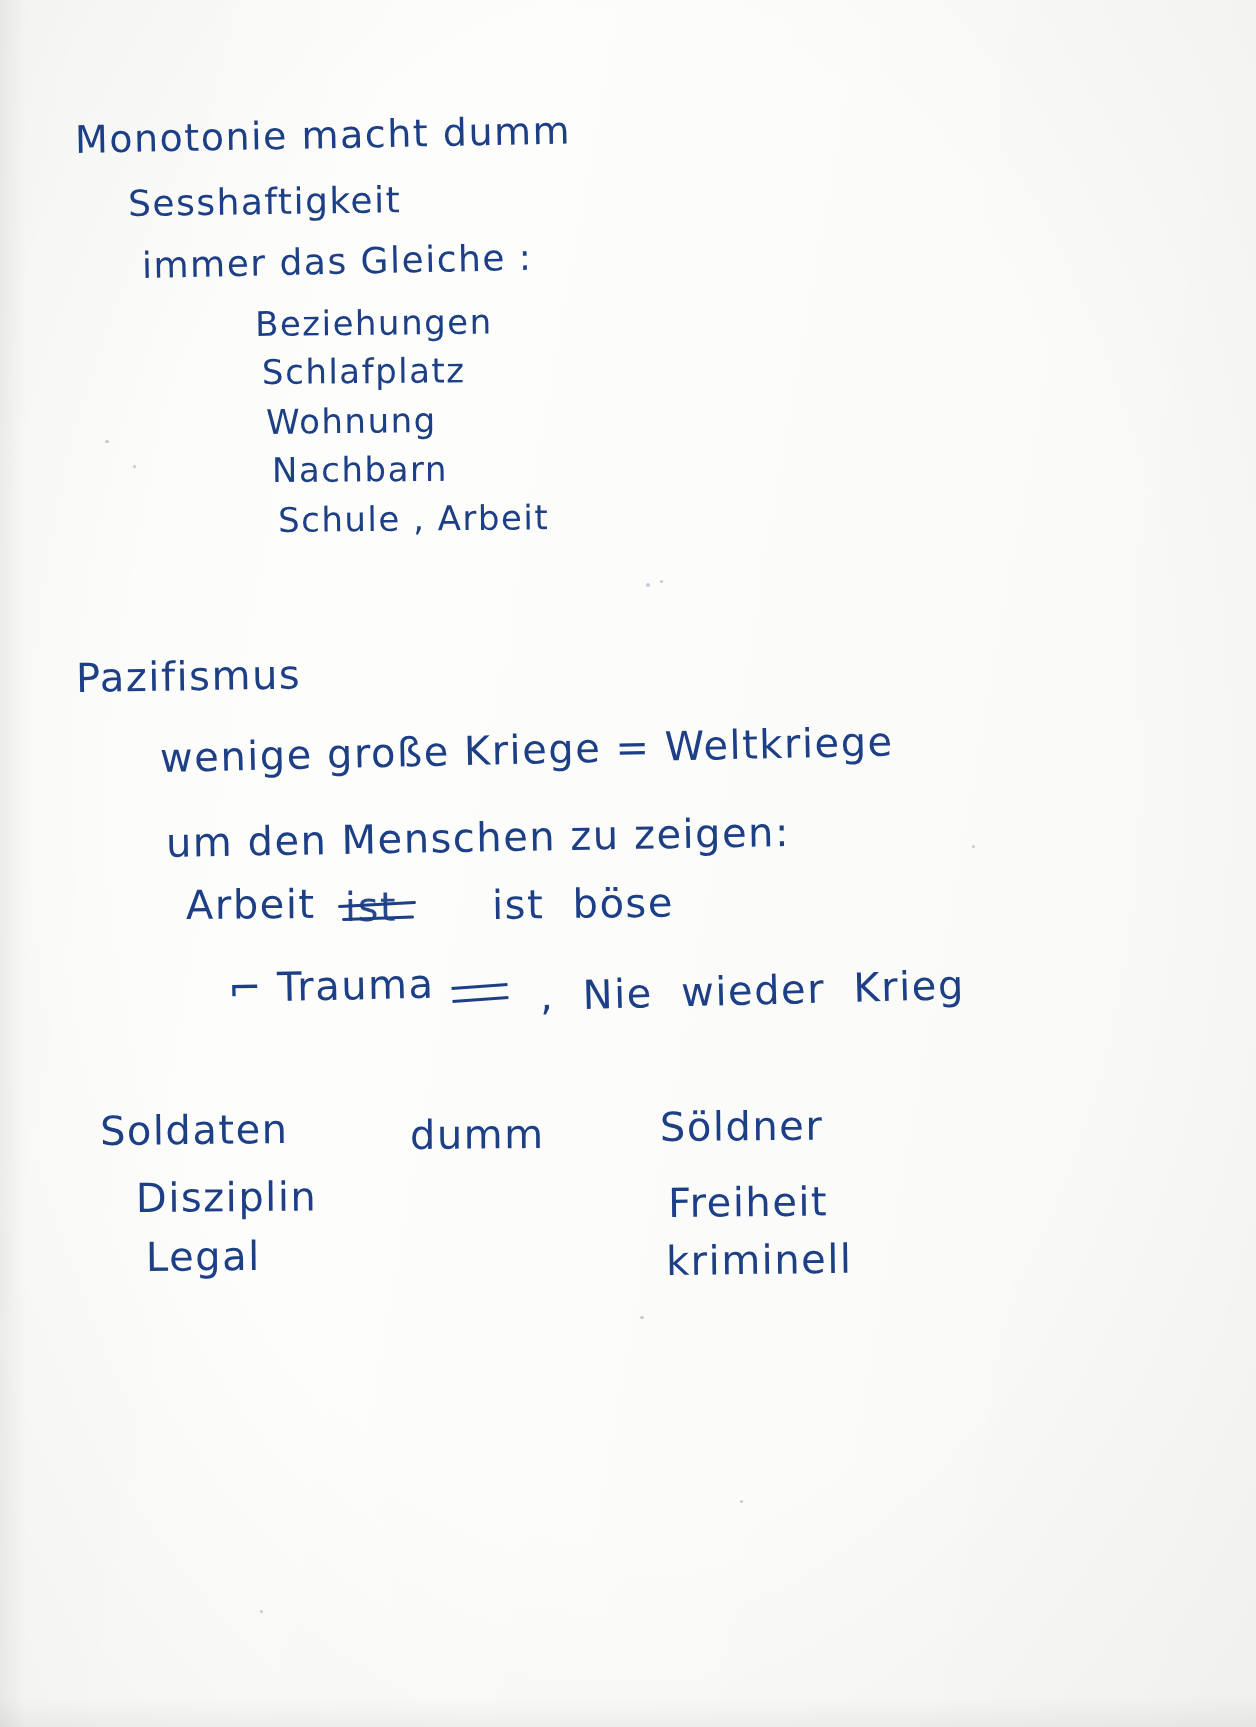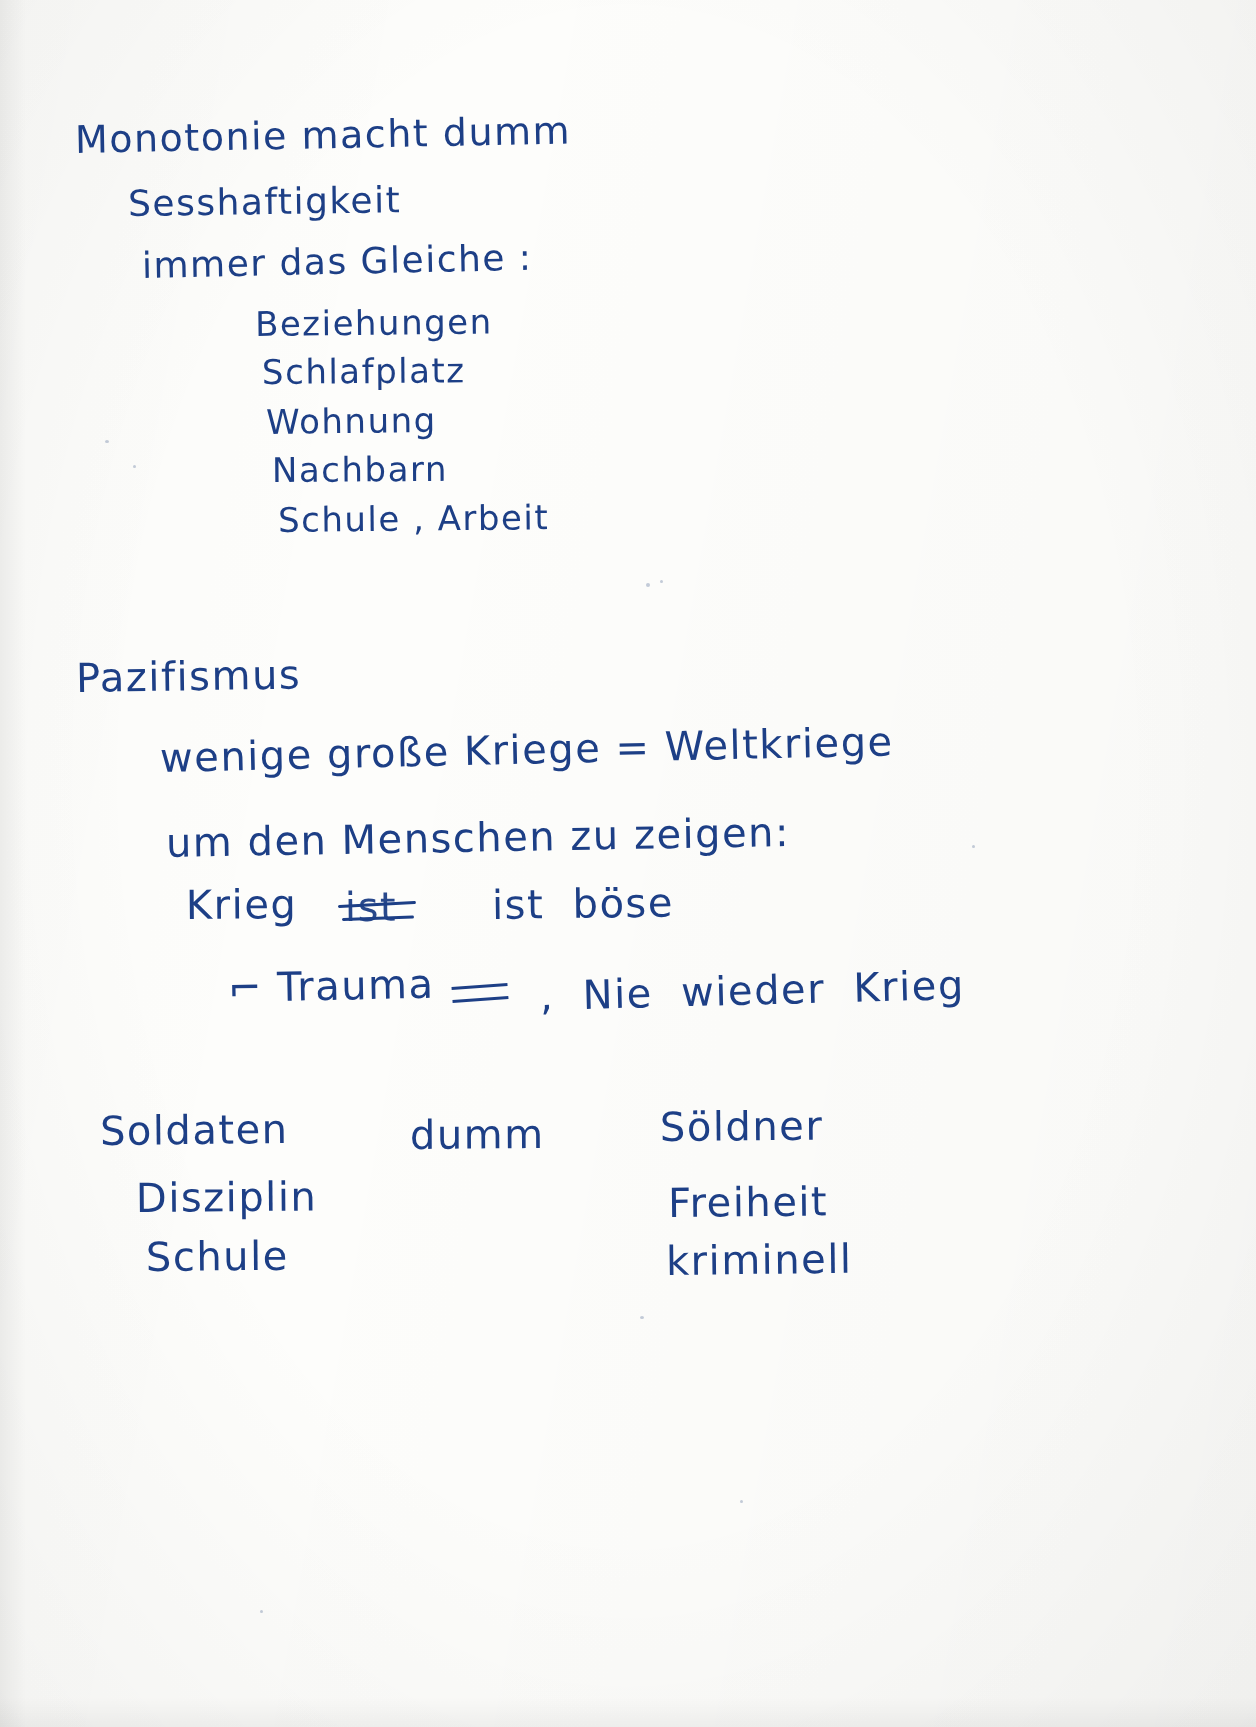--- a/index.html
+++ b/index.html
@@ -105,21 +105,21 @@
   <div class="ink hand s-sub" style="left:272px; top:450px; transform: rotate(-0.4deg);">Nachbarn</div>
 
   <div class="ink hand s-sub" style="left:278px; top:500px; transform: rotate(-0.6deg);">Schule , Arbeit</div>
 
   <div class="ink hand s-big" style="left:76px; top:655px; transform: rotate(-0.9deg);">Pazifismus</div>
 
   <div class="ink hand s-big" style="left:160px; top:735px; transform: rotate(-1.3deg);">wenige große Kriege = Weltkriege</div>
 
   <div class="ink hand s-big" style="left:166px; top:820px; transform: rotate(-1.0deg);">um den Menschen zu zeigen:</div>
 
-  <div class="ink hand s-big" style="left:186px; top:882px; transform: rotate(-0.5deg);">Krieg</div>
+  <div class="ink hand s-big" style="left:186px; top:882px; transform: rotate(-0.5deg);">Arbeit</div>
 
   <div class="ink hand s-big" style="left:345px; top:884px; transform: rotate(-0.5deg); opacity:0.95;">ist</div>
   <div class="strike" style="left:338px; top:905px; width:78px; transform: rotate(-3deg);"></div>
   <div class="strike" style="left:342px; top:918px; width:72px; transform: rotate(-2deg);"></div>
 
   <div class="ink hand s-big" style="left:492px; top:882px; transform: rotate(-0.8deg);">ist  böse</div>
 
   <div class="ink hand s-big" style="left:228px; top:965px; transform: rotate(-1.2deg);">⌐ Trauma</div>
   <div class="scribble" style="left:452px; top:985px; width:56px; transform: rotate(-4deg);"></div>
 
@@ -128,21 +128,21 @@
   <div class="ink hand s-big" style="left:100px; top:1108px; transform: rotate(-0.6deg);">Soldaten</div>
 
   <div class="ink hand s-big" style="left:410px; top:1112px; transform: rotate(-0.4deg);">dumm</div>
 
   <div class="ink hand s-big" style="left:660px; top:1104px; transform: rotate(-0.5deg);">Söldner</div>
 
   <div class="ink hand s-big" style="left:136px; top:1175px; transform: rotate(-0.5deg);">Disziplin</div>
 
   <div class="ink hand s-big" style="left:668px; top:1180px; transform: rotate(-0.6deg);">Freiheit</div>
 
-  <div class="ink hand s-big" style="left:146px; top:1234px; transform: rotate(-0.5deg);">Schule</div>
+  <div class="ink hand s-big" style="left:146px; top:1234px; transform: rotate(-0.5deg);">Legal</div>
 
   <div class="ink hand s-big" style="left:666px; top:1238px; transform: rotate(-0.7deg);">kriminell</div>
 
   <div class="speck" style="left:105px; top:440px; width:4px; height:3px;"></div>
   <div class="speck" style="left:133px; top:465px; width:3px; height:3px;"></div>
   <div class="speck" style="left:646px; top:583px; width:4px; height:4px;"></div>
   <div class="speck" style="left:660px; top:580px; width:3px; height:3px;"></div>
   <div class="speck" style="left:972px; top:845px; width:3px; height:3px;"></div>
   <div class="speck" style="left:640px; top:1316px; width:4px; height:3px;"></div>
   <div class="speck" style="left:740px; top:1500px; width:3px; height:3px;"></div>

